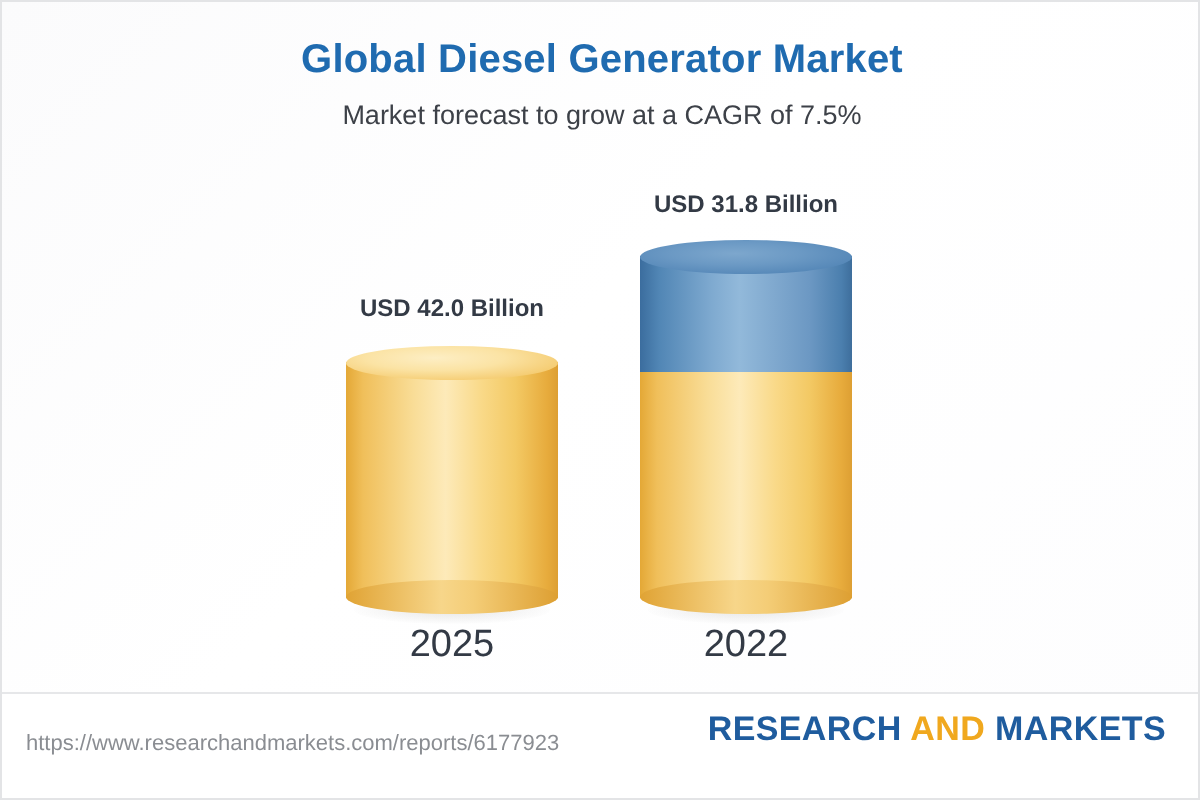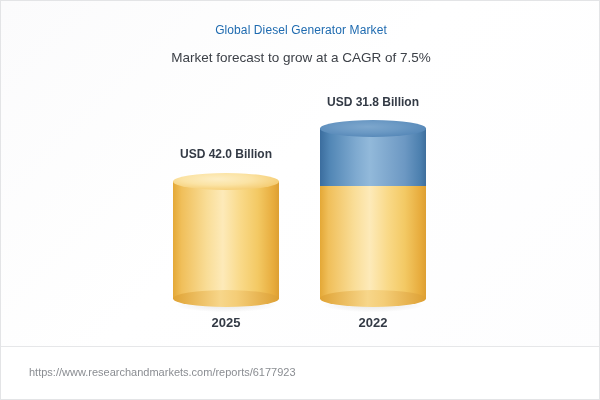--- a/index.html
+++ b/index.html
@@ -26,22 +26,22 @@
 
   
   .header {
     position: absolute;
     top: 18px;
     left: 0;
     width: 600px;
     text-align: center;
   }
   .chart-title {
-    font-size: 12px;
-    font-weight: normal;
+    font-size: 20px;
+    font-weight: bold;
     color: #1f6bb0;
     letter-spacing: 0.1px;
     line-height: 22px;
   }
   .chart-subtitle {
     margin-top: 8px;
     font-size: 13.5px;
     font-weight: normal;
     color: #3d4148;
     line-height: 18px;
@@ -76,22 +76,22 @@
   }
   .g2025 .value-label { top: 145px; }
   .g2030 .value-label { top: 93px; }
 
   .year-label {
     position: absolute;
     width: 150px;
     left: 0;
     top: 313px;
     text-align: center;
-    font-size: 13px;
-    font-weight: bold;
+    font-size: 19px;
+    font-weight: normal;
     color: #333a45;
     line-height: 17px;
   }
 
   
   .cyl {
     position: absolute;
     width: 106px;
     left: 22px;
   }
@@ -169,21 +169,21 @@
     position: absolute;
     left: 0;
     bottom: 0;
     width: 600px;
     height: 52px;
     border-top: 1px solid #e6e7e9;
     background: #ffffff;
   }
   .footer-url {
     position: absolute;
-    left: 28px;
+    left: 12px;
     top: 18px;
     font-size: 11px;
     color: #8a8d92;
     line-height: 14px;
   }
   .logo {
     position: absolute;
     right: 18px;
     top: 8px;
     text-align: center;
@@ -240,16 +240,17 @@
         <div class="seg seg-blue-top" style="top:0px;"></div>
       </div>
       <div class="year-label">2022</div>
     </div>
 
   </div>
 
   <div class="footer">
     <div class="footer-url">https://www.researchandmarkets.com/reports/6177923</div>
     <div class="logo">
+      <div class="logo-main"><span>RESEARCH</span> <span class="logo-and">AND</span> <span>MARKETS</span></div>
     </div>
   </div>
 
 </div>
 
 </body></html>

